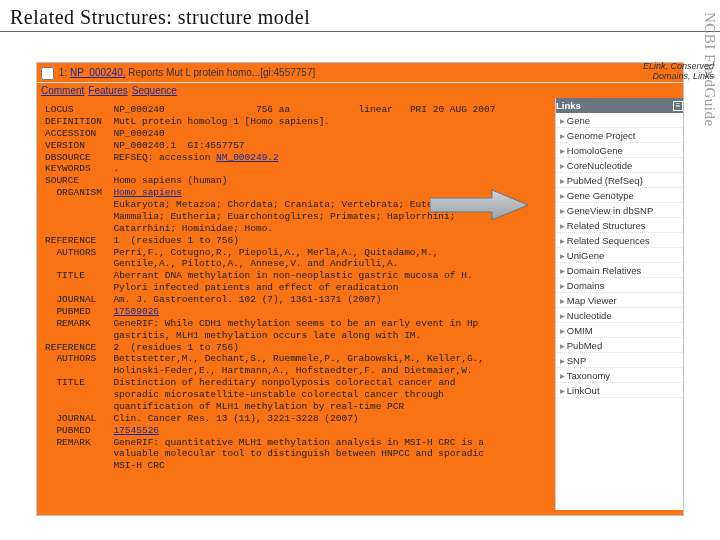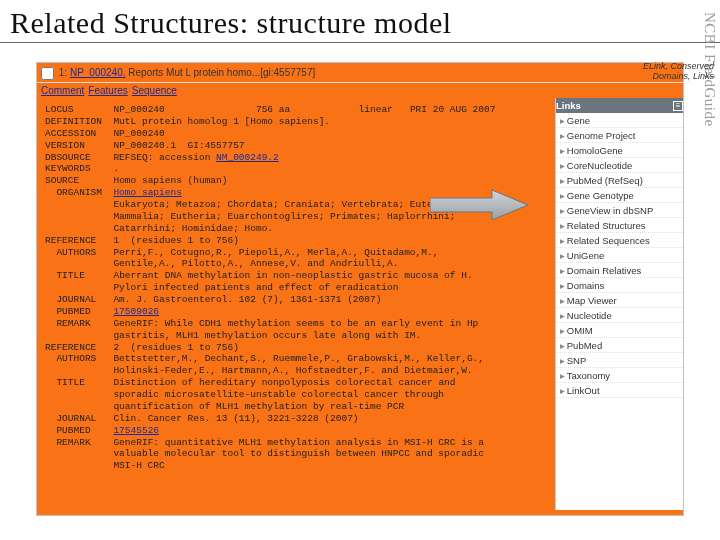--- a/index.html
+++ b/index.html
@@ -8,21 +8,21 @@
     width: 720px;
     height: 540px;
     background: #fff;
     font-family: Arial, Helvetica, sans-serif;
     font-size: 10px;
     position: relative;
     overflow: hidden;
   }
   .slide-title {
     font-family: "Georgia", serif;
-    font-size: 30px;
+    font-size: 20px;
     font-weight: 400;
     color: #111;
     padding: 6px 10px 2px 10px;
     border-bottom: 1px solid #666;
     letter-spacing: 0.5px;
   }
   .side-label {
     position: absolute;
     top: 12px;
     right: 2px;

